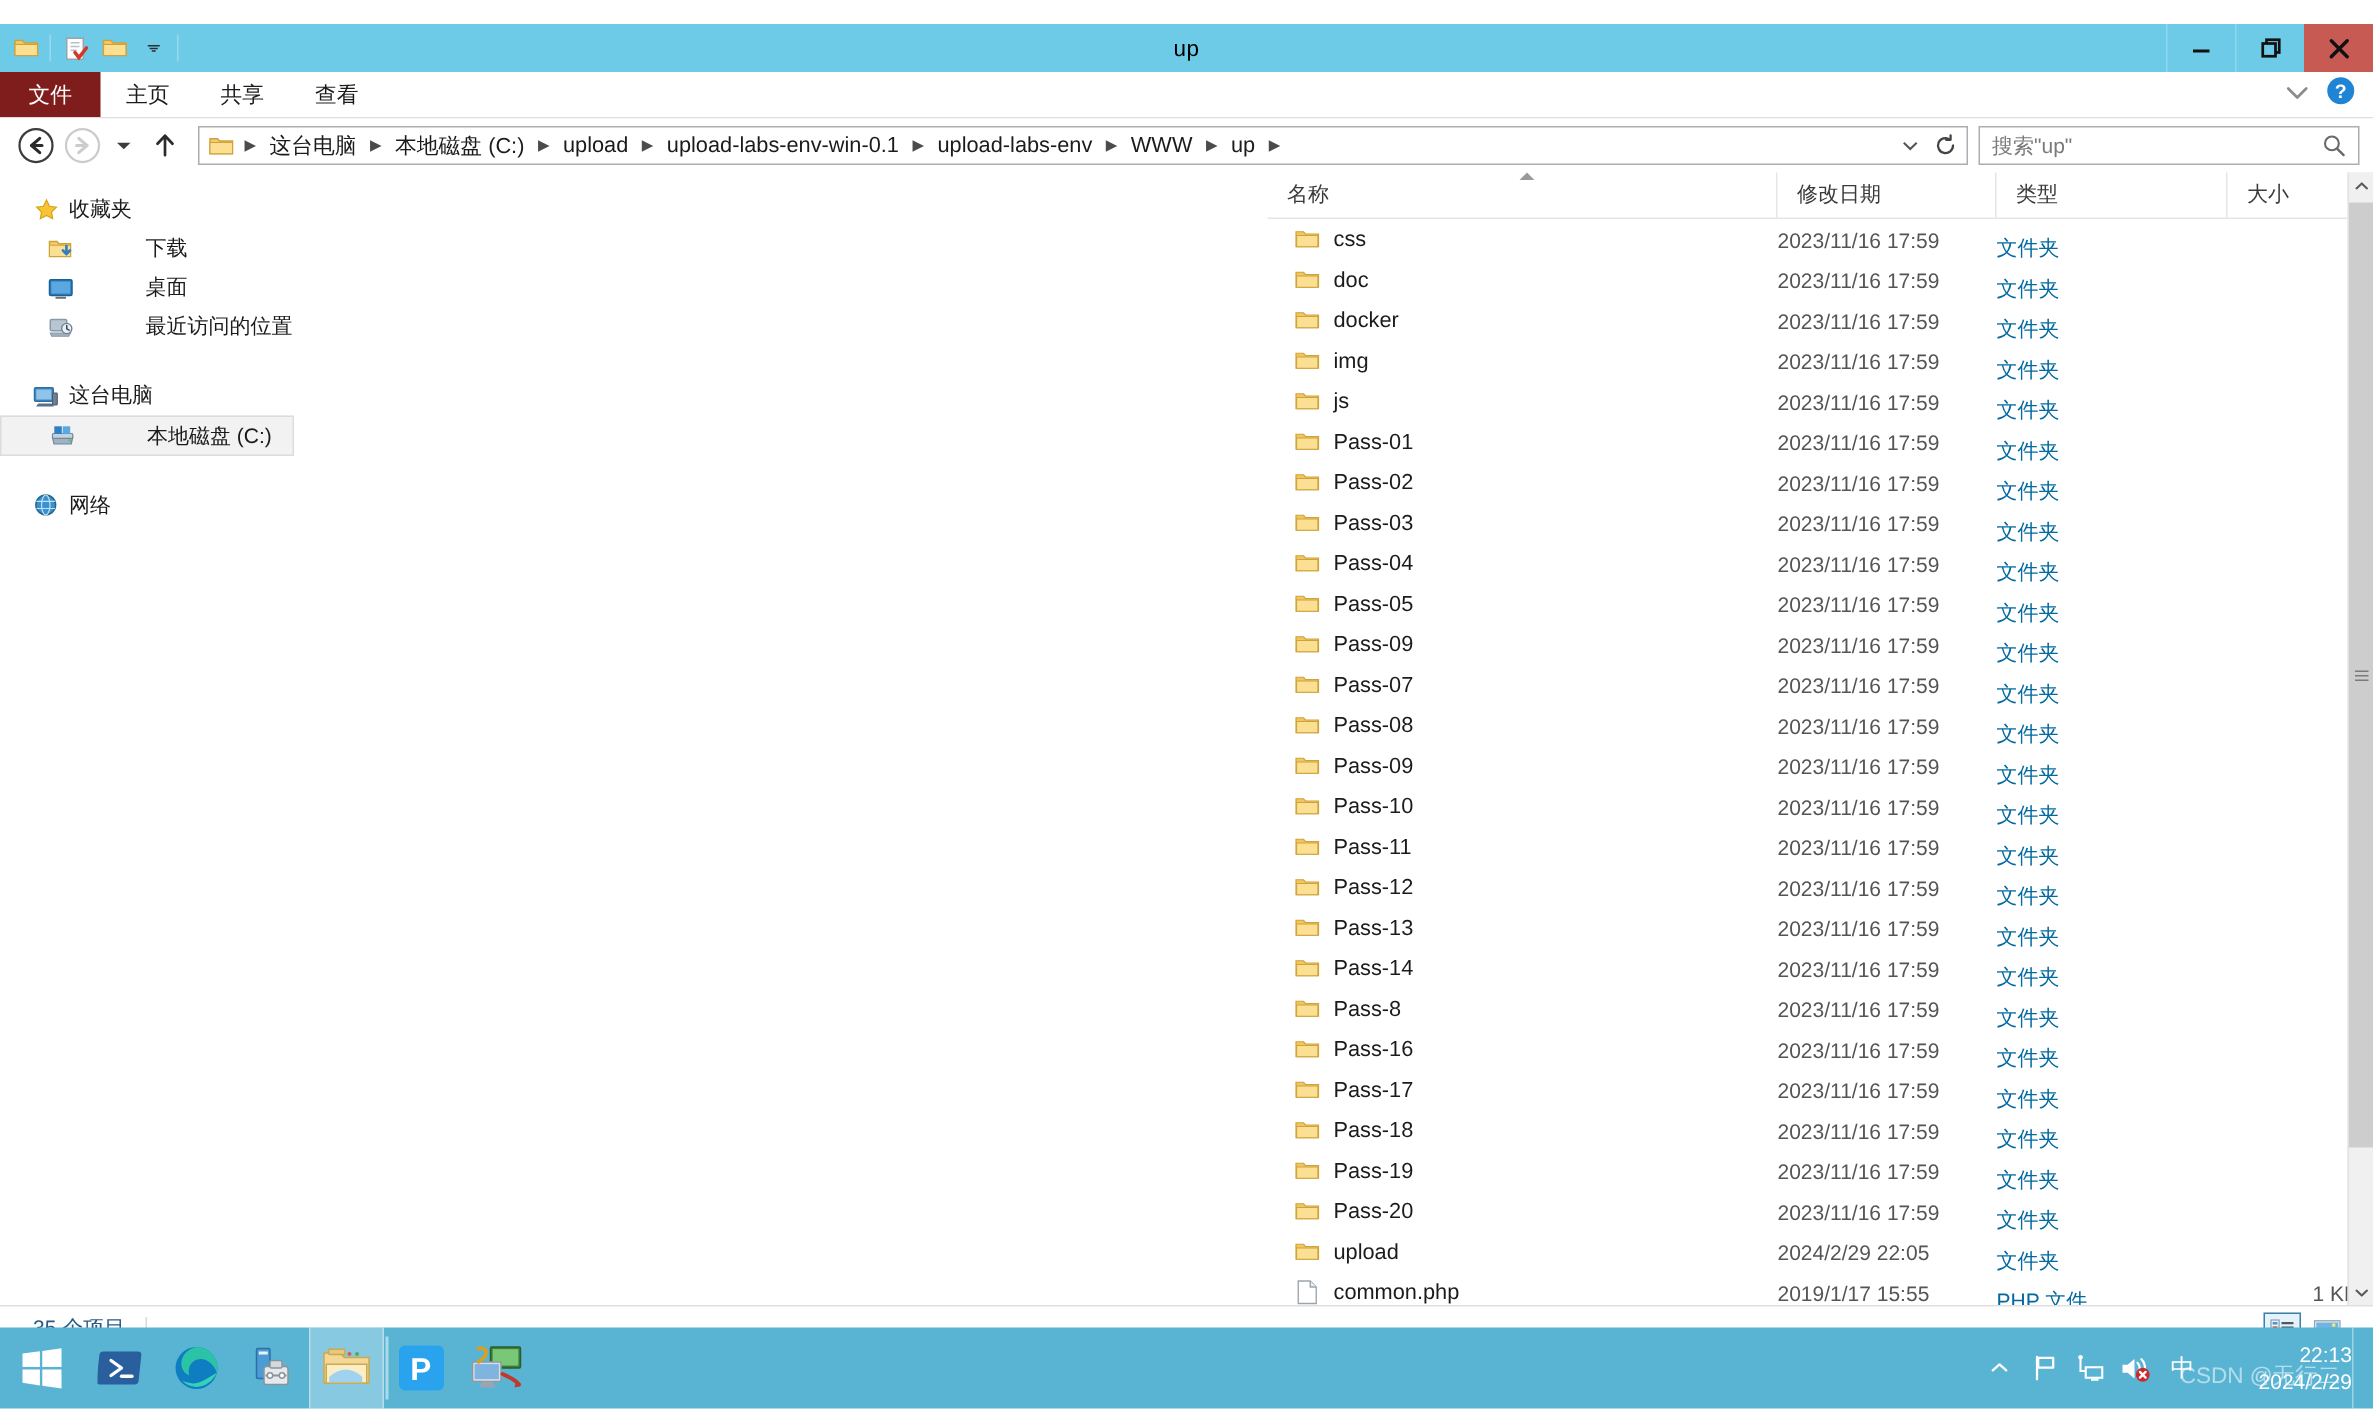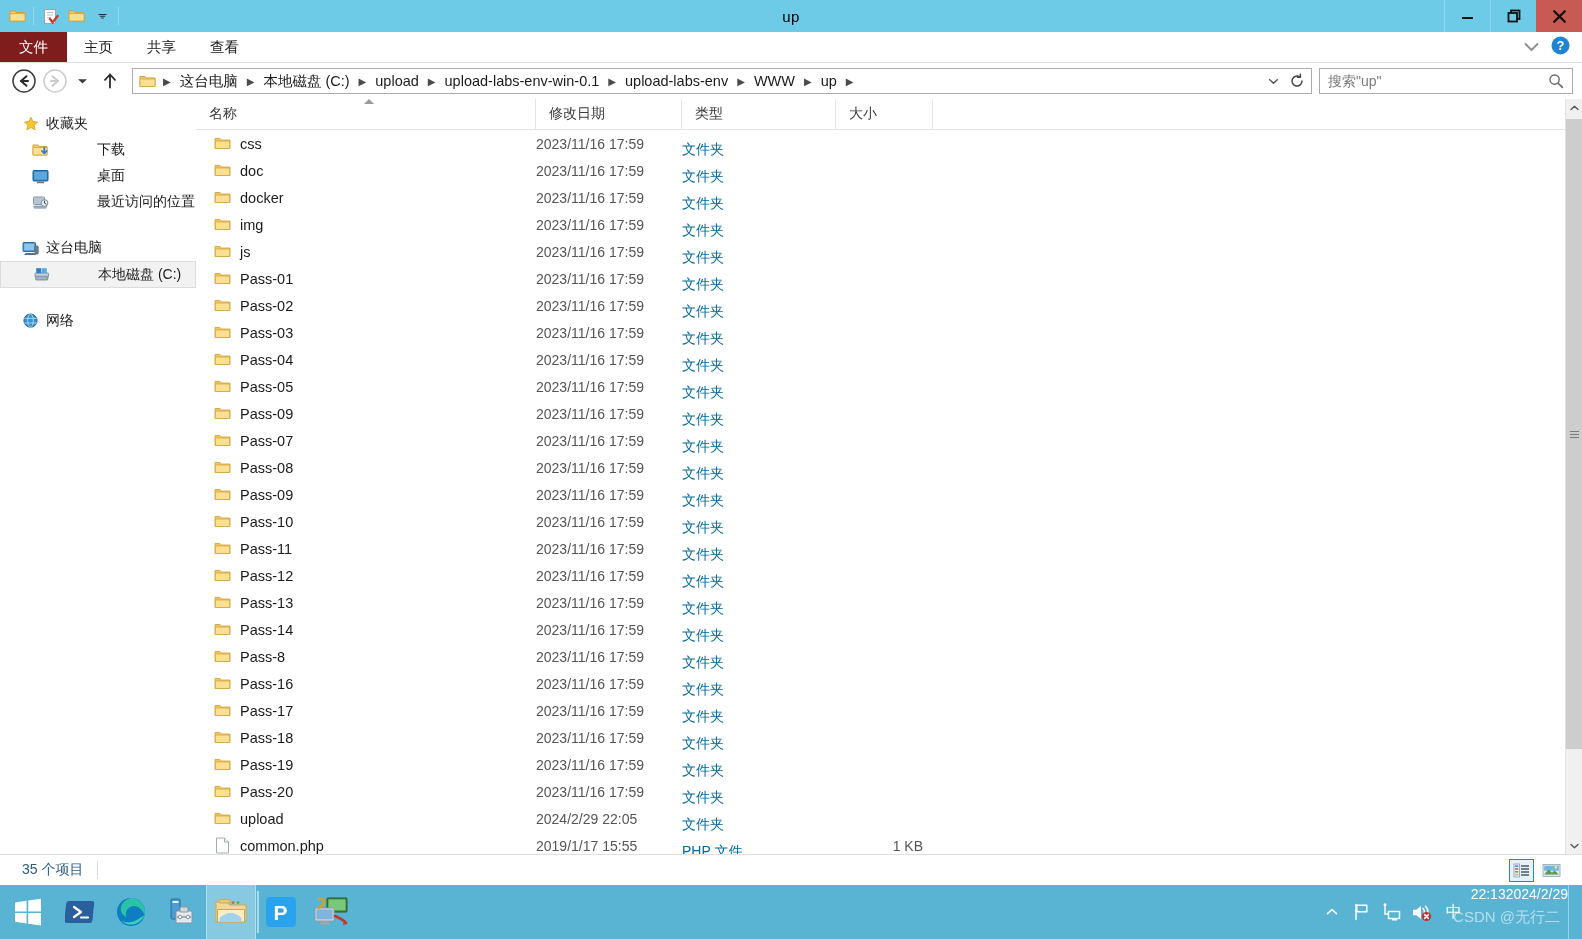--- a/index.html
+++ b/index.html
@@ -5,21 +5,21 @@
   * { box-sizing: border-box; margin: 0; padding: 0; }
   html, body {
     width: 1582px; height: 939px;
     overflow: hidden;
     font-family: "Liberation Sans", "DejaVu Sans", sans-serif;
     background: #ffffff;
   }
 
   
   .window {
-    position: absolute; left: 0; top: 0;
+    position: absolute; left: 0; top: 16px;
     width: 1582px; height: 885px;
     background: #ffffff;
     display: flex; flex-direction: column;
   }
 
   
   .titlebar {
     height: 32px; background: #6ecbe8;
     display: flex; align-items: center;
     position: relative; flex: none;
@@ -109,21 +109,21 @@
   }
   .nav-item {
     height: 26px; display: flex; align-items: center;
     padding-left: 22px; gap: 7px; white-space: nowrap;
   }
   .nav-item.child { padding-left: 32px; gap: 48px; }
   .nav-item.selected { background: #f2f2f2; border: 1px solid #dcdcdc; height: 27px; }
   .nav-gap { height: 20px; }
   .nav-ico { width: 17px; height: 17px; display: flex; align-items: center; justify-content: center; flex: none; }
 
-  .listarea { flex: 1; display: flex; flex-direction: column; min-width: 0; position: relative; }
+  .listarea { flex: 1; display: flex; flex-direction: column; min-width: 0; position: relative; align-items: flex-end; }
 
   .colheader {
     height: 31px; display: flex; flex: none;
     border-bottom: 1px solid #e5e5e5;
     background: #fff; position: relative;
   }
   .colh {
     display: flex; align-items: center;
     font-size: 14px; color: #3a3a3a;
     padding-left: 13px; position: relative;
@@ -224,22 +224,22 @@
     width: 30px; height: 54px;
     display: flex; align-items: center; justify-content: center;
   }
   .tray-ime {
     min-width: 34px; height: 54px; display: flex;
     align-items: center; justify-content: center;
     color: #fff; font-size: 16px;
   }
   .clock {
     min-width: 96px; height: 54px;
-    display: flex; flex-direction: row;
-    align-items: flex-start; justify-content: center;
+    display: flex; flex-direction: column;
+    align-items: flex-end; justify-content: center;
     color: #ffffff; font-size: 14px; line-height: 18px;
   }
   .show-desktop { width: 10px; height: 54px; border-left: 1px solid rgba(255,255,255,.4); }
 
   .watermark {
     position: absolute; right: 22px; bottom: 12px;
     font-size: 15px; color: rgba(255,255,255,.55);
     pointer-events: none; white-space: nowrap;
   }
 </style>

